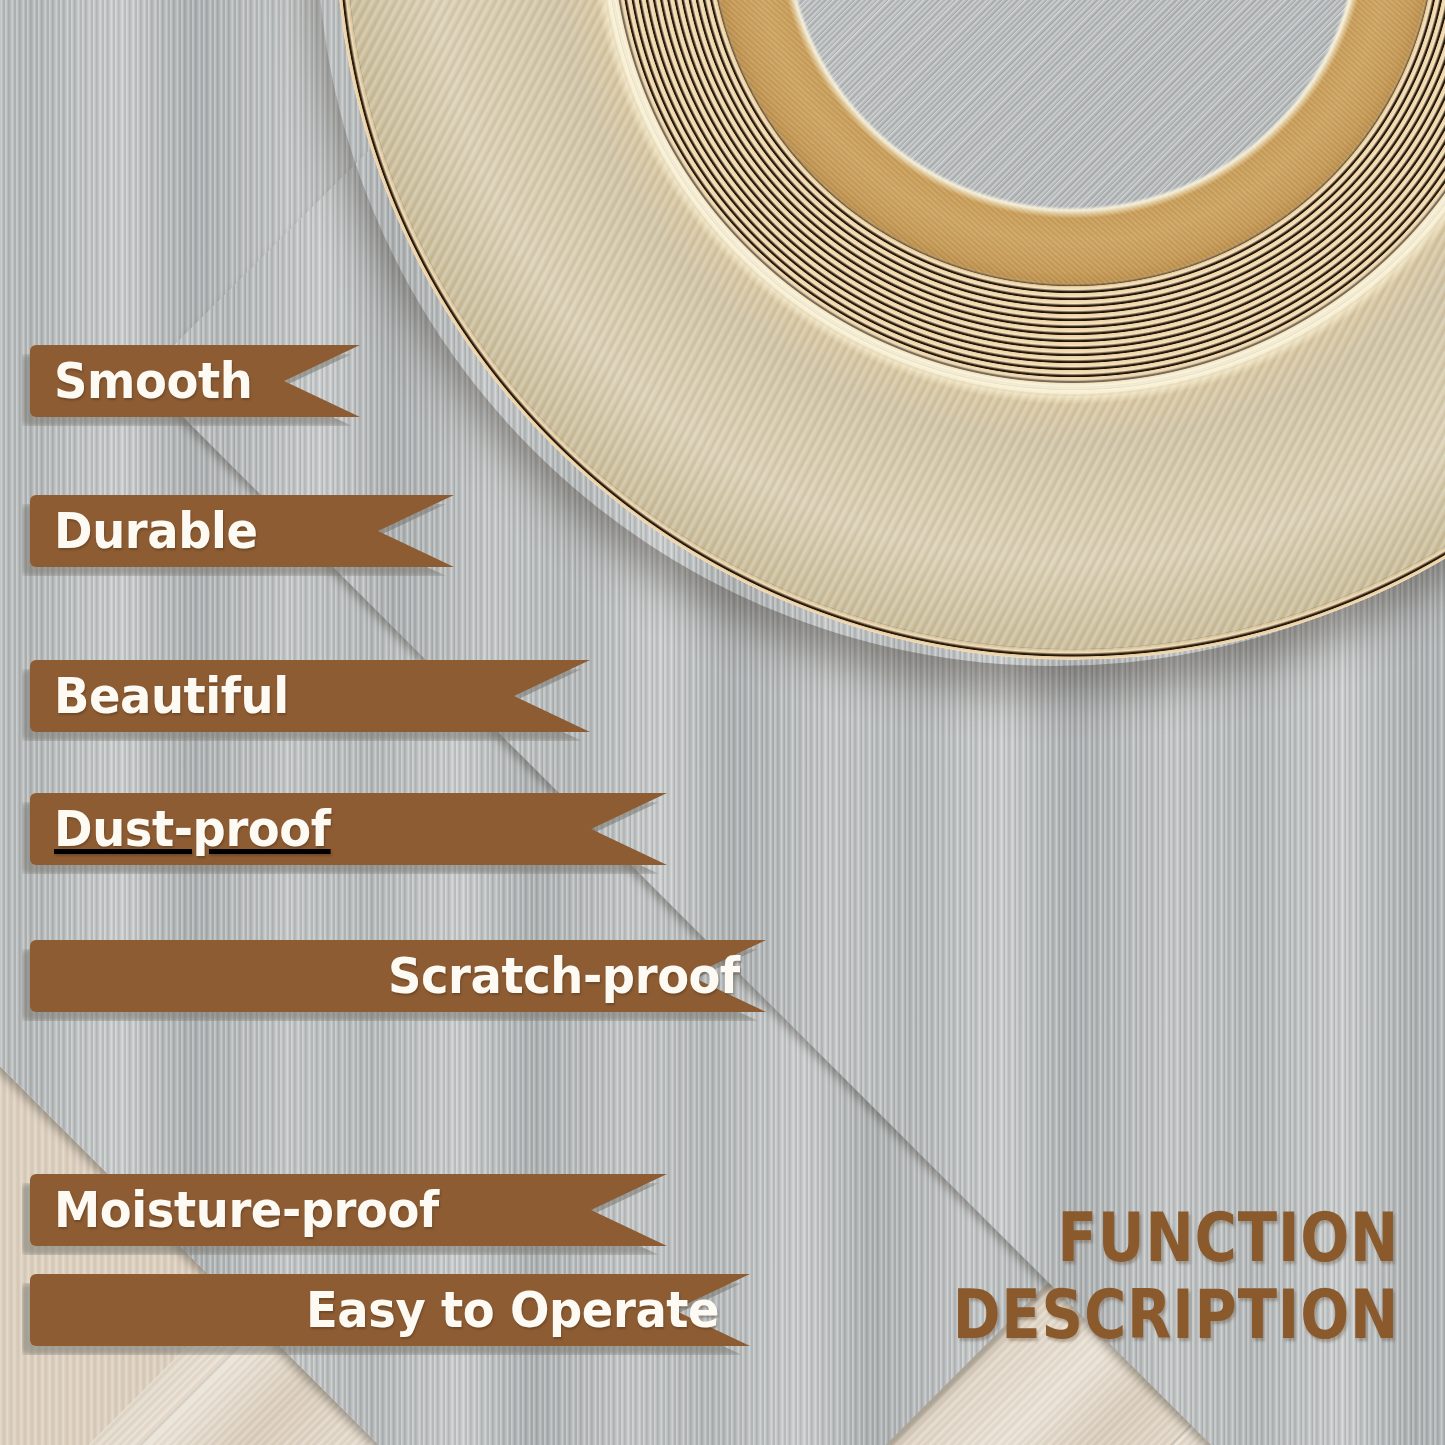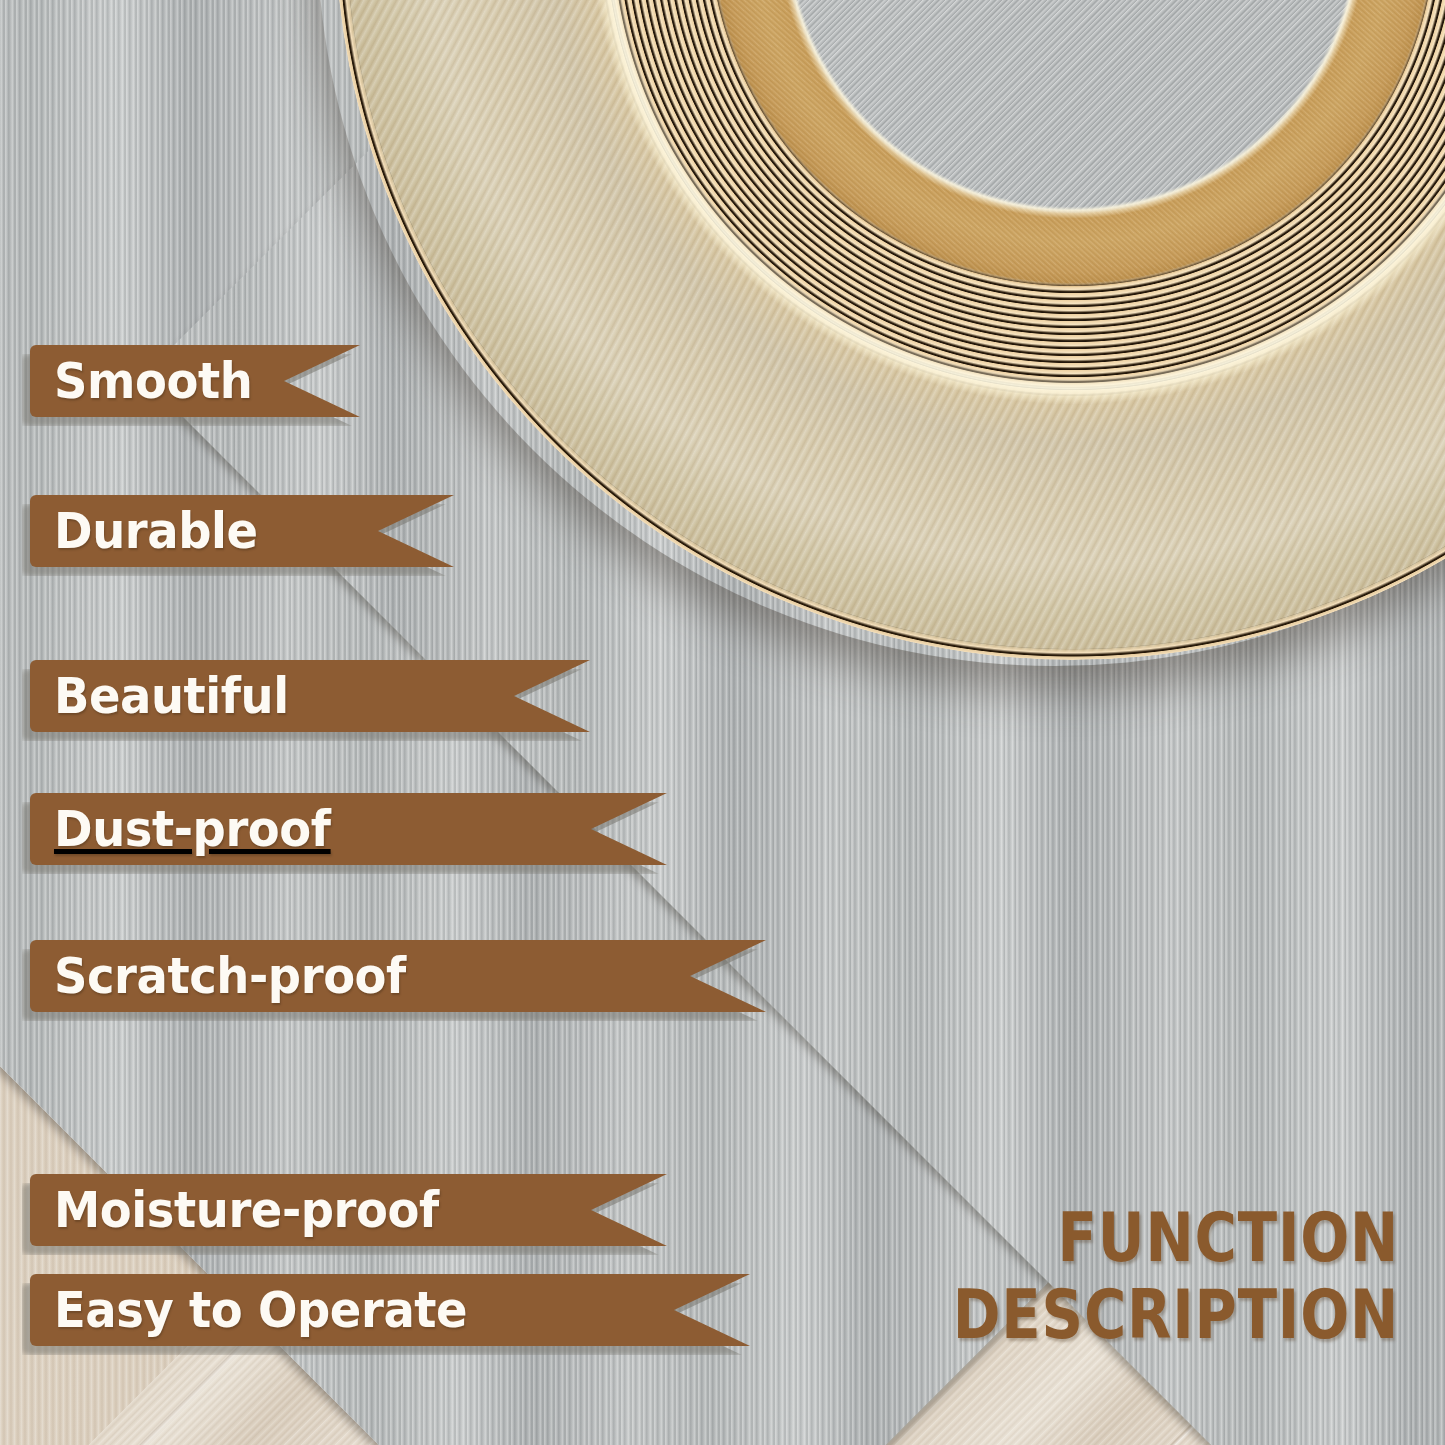--- a/index.html
+++ b/index.html
@@ -298,33 +298,33 @@
       <span class="shape"></span>
       <span class="txt">Beautiful</span>
     </div>
 
     <div class="banner" style="left:30px;top:793px;width:637px;text-decoration:underline;">
       <span class="shade"></span>
       <span class="shape"></span>
       <span class="txt">Dust-proof</span>
     </div>
 
-    <div class="banner" style="left:30px;top:940px;width:736px;">
+    <div class="banner" style="left:30px;top:940px;width:736px;justify-content:flex-end;">
       <span class="shade"></span>
       <span class="shape"></span>
       <span class="txt">Scratch-proof</span>
     </div>
 
     <div class="banner" style="left:30px;top:1174px;width:637px;">
       <span class="shade"></span>
       <span class="shape"></span>
       <span class="txt">Moisture-proof</span>
     </div>
 
-    <div class="banner" style="left:30px;top:1274px;width:720px;">
+    <div class="banner" style="left:30px;top:1274px;width:720px;justify-content:flex-end;">
       <span class="shade"></span>
       <span class="shape"></span>
       <span class="txt">Easy to Operate</span>
     </div>
 
   </div>
 
   <div class="fn-desc">
     <div>FUNCTION</div>
     <div>DESCRIPTION</div>

